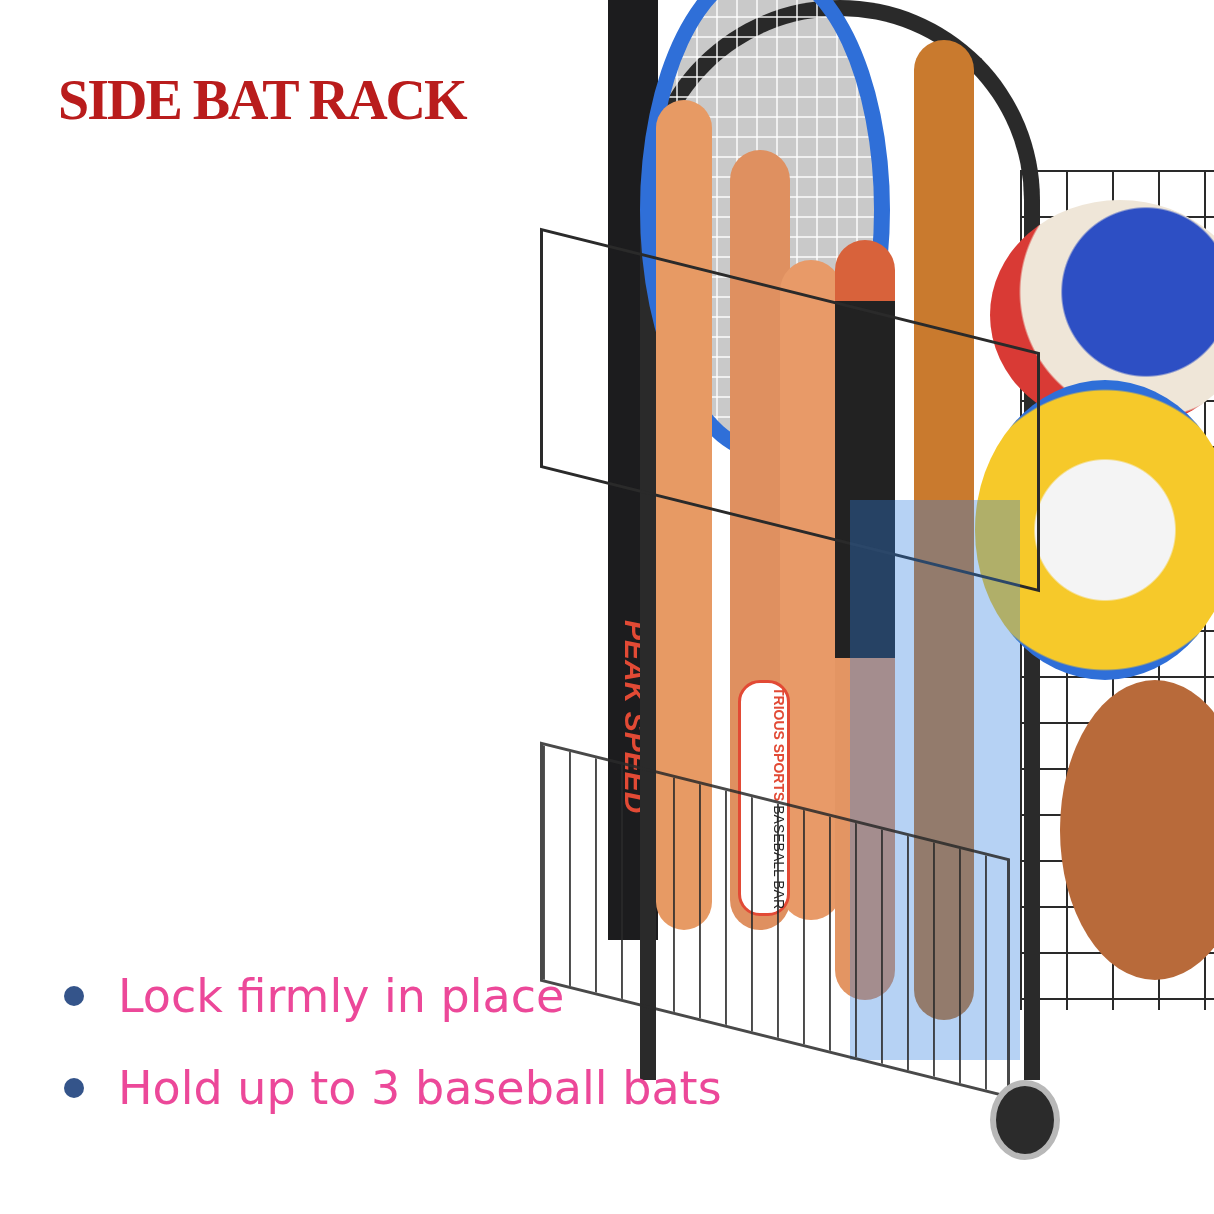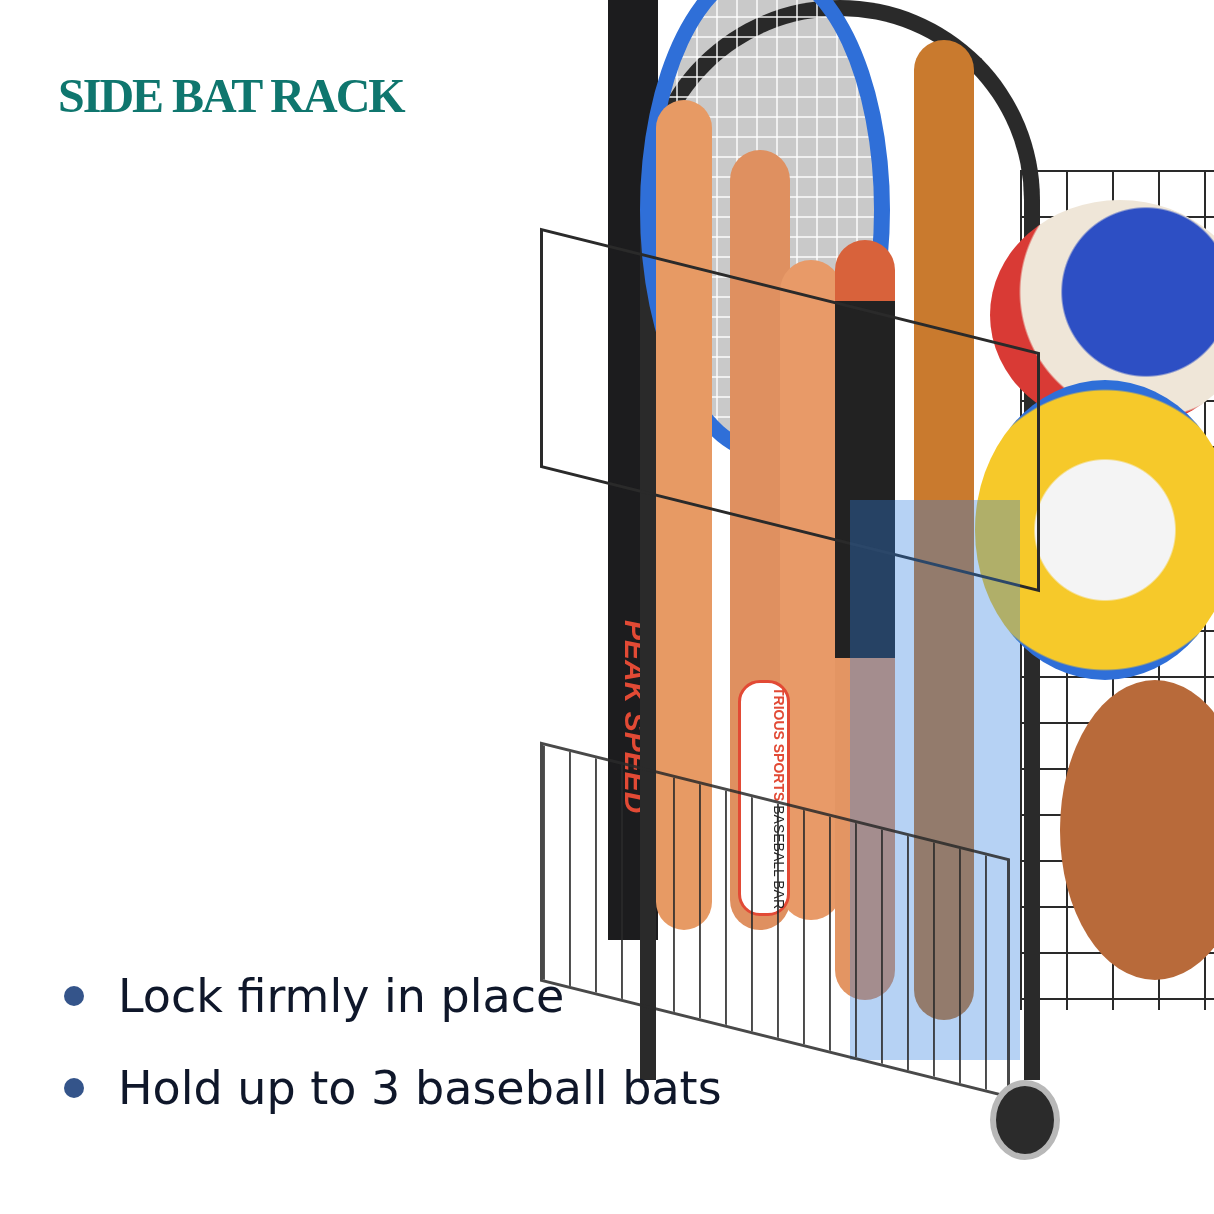--- a/index.html
+++ b/index.html
@@ -1,21 +1,21 @@
 <!DOCTYPE html>
 <html><head>
 <meta charset="utf-8">
 <style>
   html,body{margin:0;padding:0;}
   body{width:1214px;height:1214px;background:#ffffff;position:relative;overflow:hidden;font-family:"Liberation Sans",sans-serif;}
-  .title{position:absolute;left:58px;top:72px;font-family:"Liberation Serif","DejaVu Serif",serif;font-weight:bold;font-size:48px;letter-spacing:-2px;color:#0f766e;z-index:5;line-height:1;}
+  .title{position:absolute;left:58px;top:72px;font-family:"Liberation Serif","DejaVu Serif",serif;font-weight:bold;font-size:56px;letter-spacing:-2px;color:#b91c1c;z-index:5;line-height:1;}
   .bullets{position:absolute;left:64px;top:950px;z-index:5;}
   .bullet{display:flex;align-items:center;height:92px;}
   .dot{width:20px;height:20px;border-radius:50%;background:#34548a;margin-right:34px;}
-  .btext{font-size:46px;color:#0f172a;font-family:"DejaVu Sans","Liberation Sans",sans-serif;}
+  .btext{font-size:46px;color:#ec4899;font-family:"DejaVu Sans","Liberation Sans",sans-serif;}
   .photo{position:absolute;left:0;top:0;width:1214px;height:1214px;}
   .abs{position:absolute;}
 </style>
 </head>
 <body>
 
 <div class="photo">
 
   <div class="abs" style="left:608px;top:0;width:50px;height:940px;background:#1c1c1e;"></div>
   <div class="abs" style="left:612px;top:620px;width:40px;height:220px;writing-mode:vertical-rl;color:#fff;font-weight:bold;font-size:30px;font-style:italic;">

